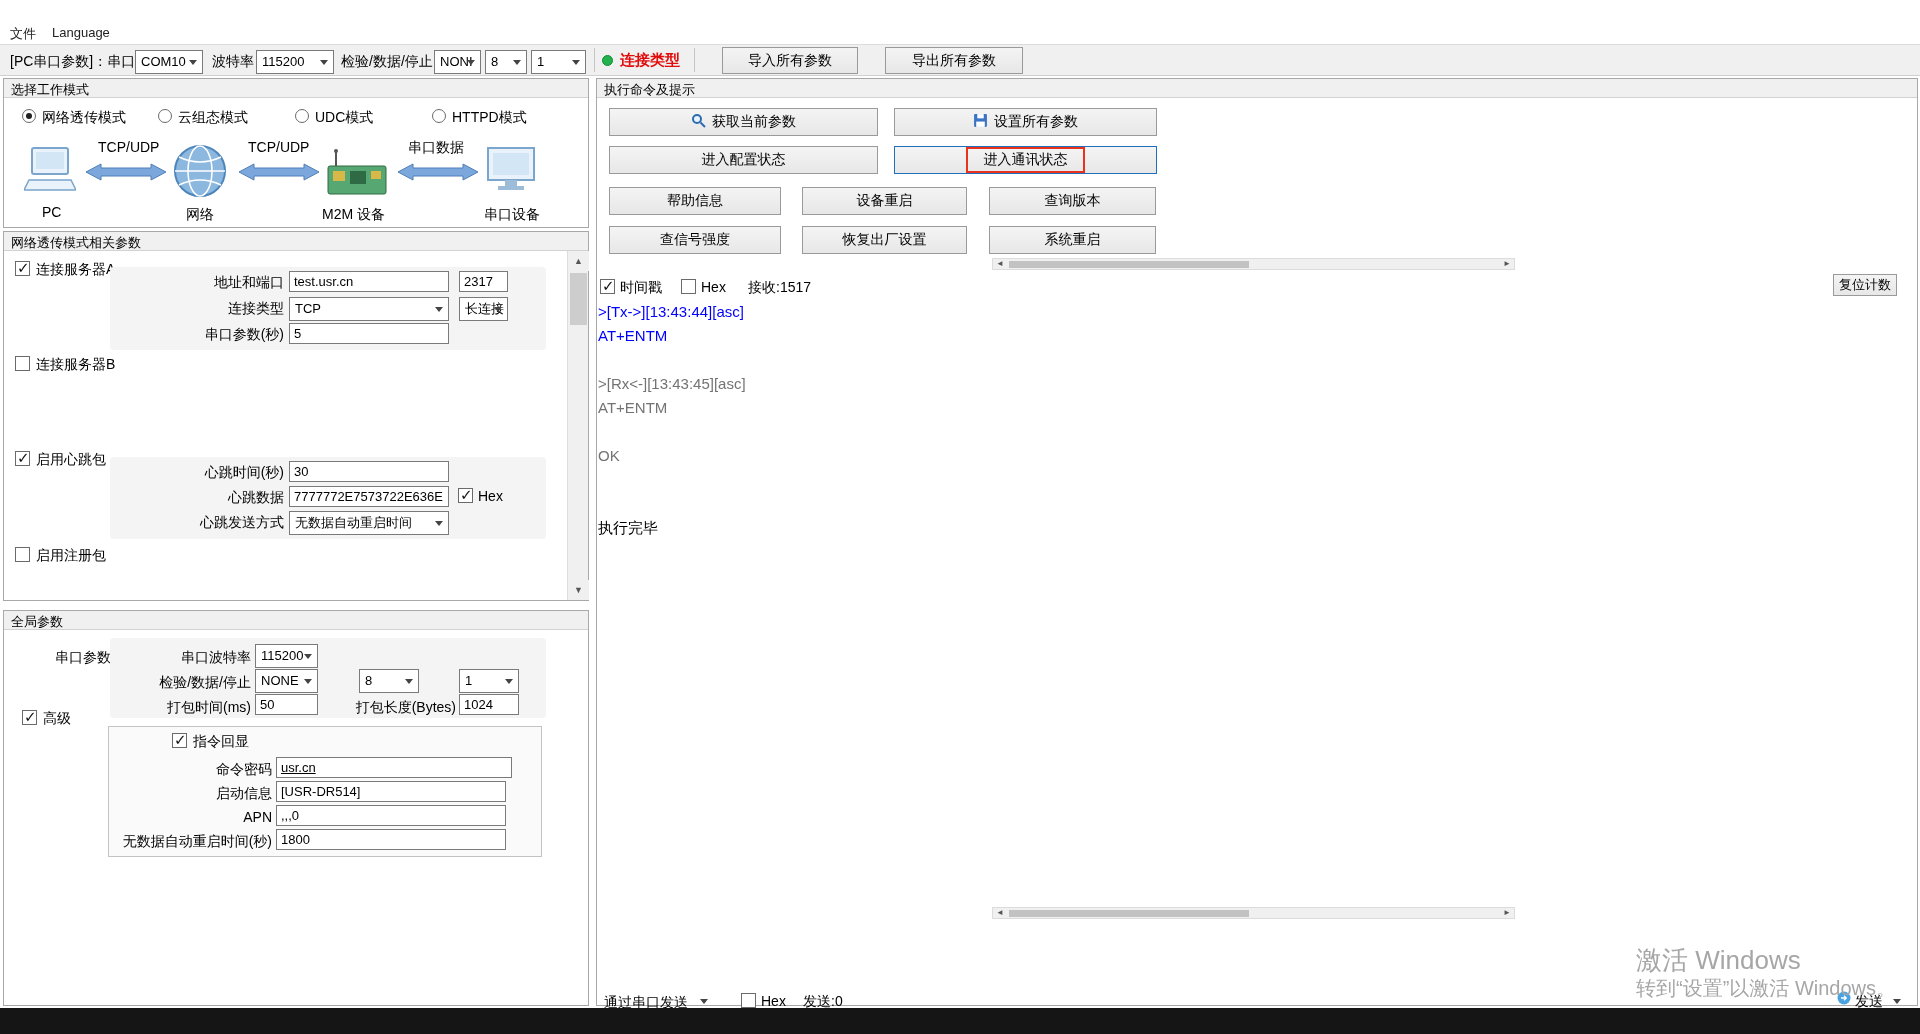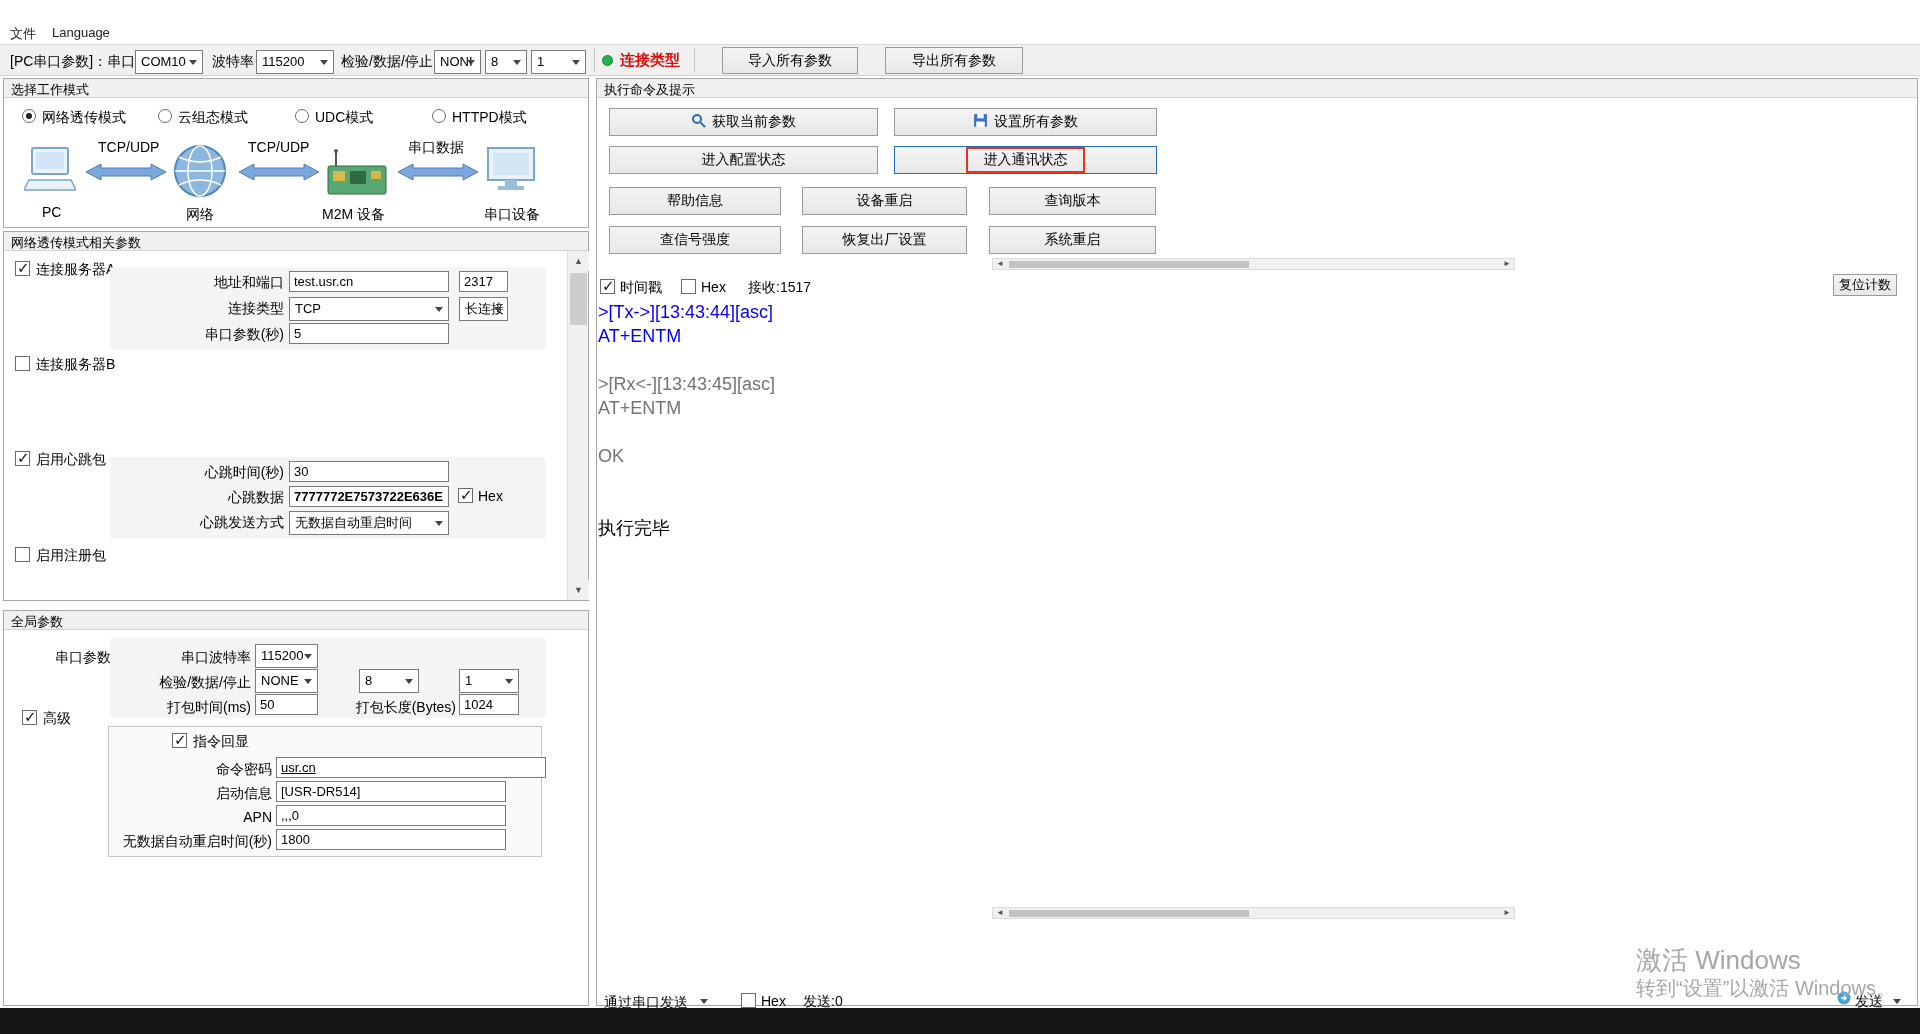--- a/index.html
+++ b/index.html
@@ -33,21 +33,21 @@
   .panel{position:absolute;background:#f4f4f4;border-radius:4px}
   .gbox{position:absolute;border:1px solid #c3c3c3;background:#fafafa}
   
   .sbv{position:absolute;width:21px;background:#f0f0f0;border-left:1px solid #dcdcdc}
   .sbv .sa{position:absolute;left:0;width:21px;height:20px;background:#f0f0f0;color:#555;font-size:9px;text-align:center;line-height:20px}
   .sbv .sth{position:absolute;left:2px;width:17px;background:#cdcdcd}
   .sbh{position:absolute;height:12px;background:#f0f0f0;border:1px solid #dcdcdc}
   .sbh .sa{position:absolute;top:0;width:14px;height:10px;color:#555;font-size:8px;text-align:center;line-height:10px}
   .sbh .sth{position:absolute;top:2px;height:7px;background:#c2c2c2}
   
-  .log-line{height:24px;font-size:18px;white-space:pre;line-height:24px}
+  .log-line{height:24px;font-size:15px;white-space:pre;line-height:24px}
   .c-blue{color:#0000ff}
   .c-green{color:#737373}
   .c-black{color:#000}
   .redbox{position:absolute;border:2px solid #e8321e;pointer-events:none;z-index:6}
   .dot{position:absolute;width:11px;height:11px;border-radius:50%;background:#22b14c;border:1px solid #128a37}
   .watermark1{position:absolute;font-size:26px;color:#a6a6a6}
   .watermark2{position:absolute;font-size:20px;color:#a6a6a6}
   .taskbar{position:absolute;left:0;top:1008px;width:1920px;height:26px;background:#151515;z-index:9}
 </style>
 </head>
@@ -178,21 +178,21 @@
 
   <span class="cb" style="left:15px;top:356px"></span>
   <span class="lbl" style="left:36px;top:355px">连接服务器B</span>
 
   <span class="cb on" style="left:15px;top:451px"></span>
   <span class="lbl" style="left:36px;top:450px">启用心跳包</span>
   <div class="panel" style="left:110px;top:457px;width:436px;height:82px"></div>
   <span class="lbl r" style="left:110px;top:463px;width:174px">心跳时间(秒)</span>
   <input class="inp" style="left: 289px; top: 461px; width: 160px;" value="30">
   <span class="lbl r" style="left:110px;top:488px;width:174px">心跳数据</span>
-  <input class="inp" style="left: 289px; top: 486px; width: 160px; font-weight: bold;" value="7777772E7573722E636E">
+  <input class="inp" style="left: 289px; top: 486px; width: 160px;" value="7777772E7573722E636E">
   <span class="cb on" style="left:458px;top:488px"></span>
   <span class="lbl" style="left:478px;top:487px">Hex</span>
   <span class="lbl r" style="left:110px;top:513px;width:174px">心跳发送方式</span>
   <div class="combo" style="left:289px;top:511px;width:160px">
     <span>无数据自动重启时间</span><span class="arr"></span>
   </div>
 
   <span class="cb" style="left:15px;top:547px"></span>
   <span class="lbl" style="left:36px;top:546px">启用注册包</span>
 
@@ -225,21 +225,21 @@
   <input class="inp" style="left: 255px; top: 694px; width: 63px;" value="50">
   <span class="lbl r" style="left:336px;top:698px;width:120px">打包长度(Bytes)</span>
   <input class="inp" style="left: 459px; top: 694px; width: 60px;" value="1024">
 
   <span class="cb on" style="left:22px;top:710px"></span>
   <span class="lbl" style="left:43px;top:709px">高级</span>
   <div class="gbox" style="left:108px;top:726px;width:434px;height:131px"></div>
   <span class="cb on" style="left:172px;top:733px"></span>
   <span class="lbl" style="left:193px;top:732px">指令回显</span>
   <span class="lbl r" style="left:60px;top:760px;width:212px">命令密码</span>
-  <input class="inp" style="left: 276px; top: 757px; width: 270px; text-decoration: underline;" value="usr.cn">
+  <input class="inp" style="left: 276px; top: 757px; width: 236px; text-decoration: underline;" value="usr.cn">
   <span class="lbl r" style="left:60px;top:784px;width:212px">启动信息</span>
   <input class="inp" style="left: 276px; top: 781px; width: 230px;" value="[USR-DR514]">
   <span class="lbl r" style="left:60px;top:808px;width:212px">APN</span>
   <input class="inp" style="left: 276px; top: 805px; width: 230px;" value=",,,0">
   <span class="lbl r" style="left:60px;top:832px;width:212px">无数据自动重启时间(秒)</span>
   <input class="inp" style="left: 276px; top: 829px; width: 230px;" value="1800">
 
   <div class="group" style="left:596px;top:78px;width:1322px;height:928px">
     <div class="group-hd">执行命令及提示</div>
   </div>

